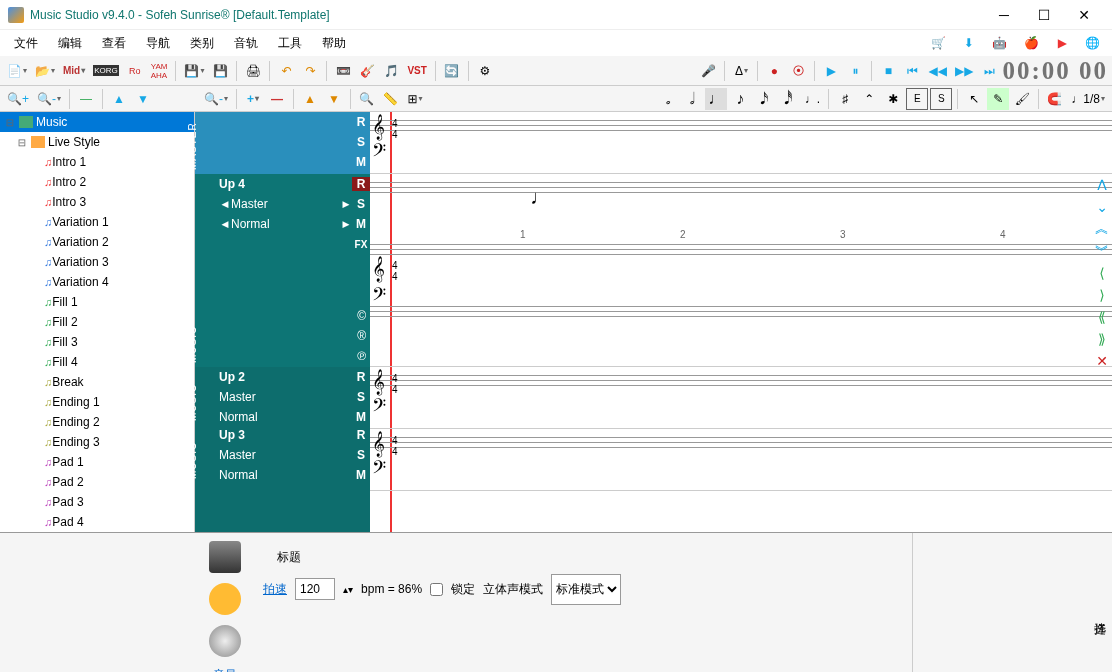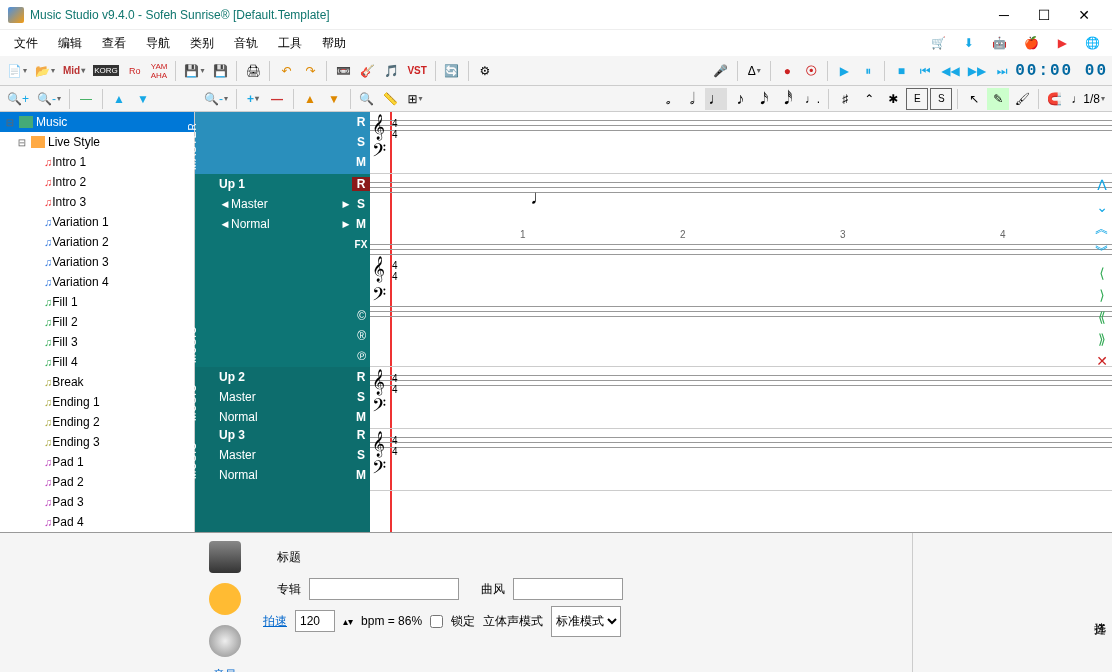--- a/index.html
+++ b/index.html
@@ -9,21 +9,21 @@
 .titlebar .title { flex:1; color:#0f766e; }
 .titlebar .ctrl { width:40px; height:30px; display:flex; align-items:center; justify-content:center; cursor:pointer; font-size:14px; }
 .menubar { height:26px; display:flex; align-items:center; padding:0 4px; }
 .menubar .mitem { padding:3px 10px; cursor:pointer; }
 .menubar .rtools { margin-left:auto; display:flex; gap:18px; padding-right:8px; }
 .toolbar1 { height:30px; display:flex; align-items:center; padding:2px 4px; gap:2px; border-bottom:1px solid #ccc; background:#f5f5f5; }
 .tbtn { min-width:22px; height:22px; display:flex; align-items:center; justify-content:center; cursor:pointer; padding:0 2px; border:1px solid transparent; }
 .sep { width:1px; height:20px; background:#ccc; margin:0 3px; }
 .drop { font-size:8px; color:#666; margin-left:1px; }
 .timer { display:flex; margin-left:auto; gap:4px; }
-.digit { font-family:Liberation Mono, monospace; font-size:16px; color:#0369a1; font-weight:bold; letter-spacing:2px; }
+.digit { font-family:Liberation Serif, serif; font-size:25px; color:#737373; font-weight:bold; letter-spacing:2px; }
 .workspace { display:flex; height:420px; }
 .toolbar2 { height:26px; display:flex; align-items:center; padding:2px 4px; gap:2px; background:#f5f5f5; border-bottom:1px solid #ccc; }
 .left-tools { width:195px; display:flex; align-items:center; gap:2px; }
 .right-tools { flex:1; display:flex; align-items:center; gap:2px; }
 .sidebar { width:195px; background:#fff; overflow:auto; border-right:1px solid #ccc; }
 .tnode { display:flex; align-items:center; height:20px; padding-left:4px; cursor:pointer; white-space:nowrap; }
 .tnode.sel { background:#0078d7; color:#fff; }
 .expand { width:12px; text-align:center; color:#666; font-size:10px; }
 .ticon { width:14px; height:12px; margin:0 3px; }
 .ticon.folder-green { background:#4a7; } .ticon.folder-yellow { background:#fa4; }
@@ -236,21 +236,21 @@
               <span class="btn">S</span>
             </div>
             <div class="trow">
               <span class="btn">M</span>
             </div>
           </div>
       </div>
       <div class="trkhead up1">
         <span class="tlabel">MUSIC</span>
         <div class="trow">
-            <b class="name">Up 1</b>
+            <b class="name">Up 4</b>
             <span class="btn rec">R</span>
           </div>
         <div class="trow">
             <span class="arrow">◀</span>
             <span class="name">Master</span>
             <span class="arrow">▶</span>
             <span class="btn">S</span>
           </div>
         <div class="trow">
             <span class="arrow">◀</span>
@@ -347,26 +347,20 @@
     <div class="bicon" style="background:linear-gradient(#888,#333)"></div>
     <div class="bicon" style="background:#fb3;border-radius:50%"></div>
     <div class="bicon" style="background:radial-gradient(#eee,#888);border-radius:50%"></div>
     <span class="link">音量</span>
   </div>
   <div class="form">
     <div class="frow">
       <span class="flabel">标题</span>
     </div>
     <div class="frow">
-      <span class="flabel">专辑</span>
-      <input type="text" class="ftxt" style="width: 150px;" value="">
-      <span class="flabel">曲风</span>
-      <input type="text" class="ftxt" style="width: 110px;" value="">
-    </div>
-    <div class="frow">
       <span class="link">拍速</span>
       <input type="text" class="ftxt" style="width: 40px;" value="120">
       <span style="font-size:10px">▴▾</span>
       <span>bpm = 86%</span>
       <input type="checkbox" style="">
       <span>锁定</span>
       <span>立体声模式</span>
       <select><option>标准模式</option></select>
     </div>
   </div>

